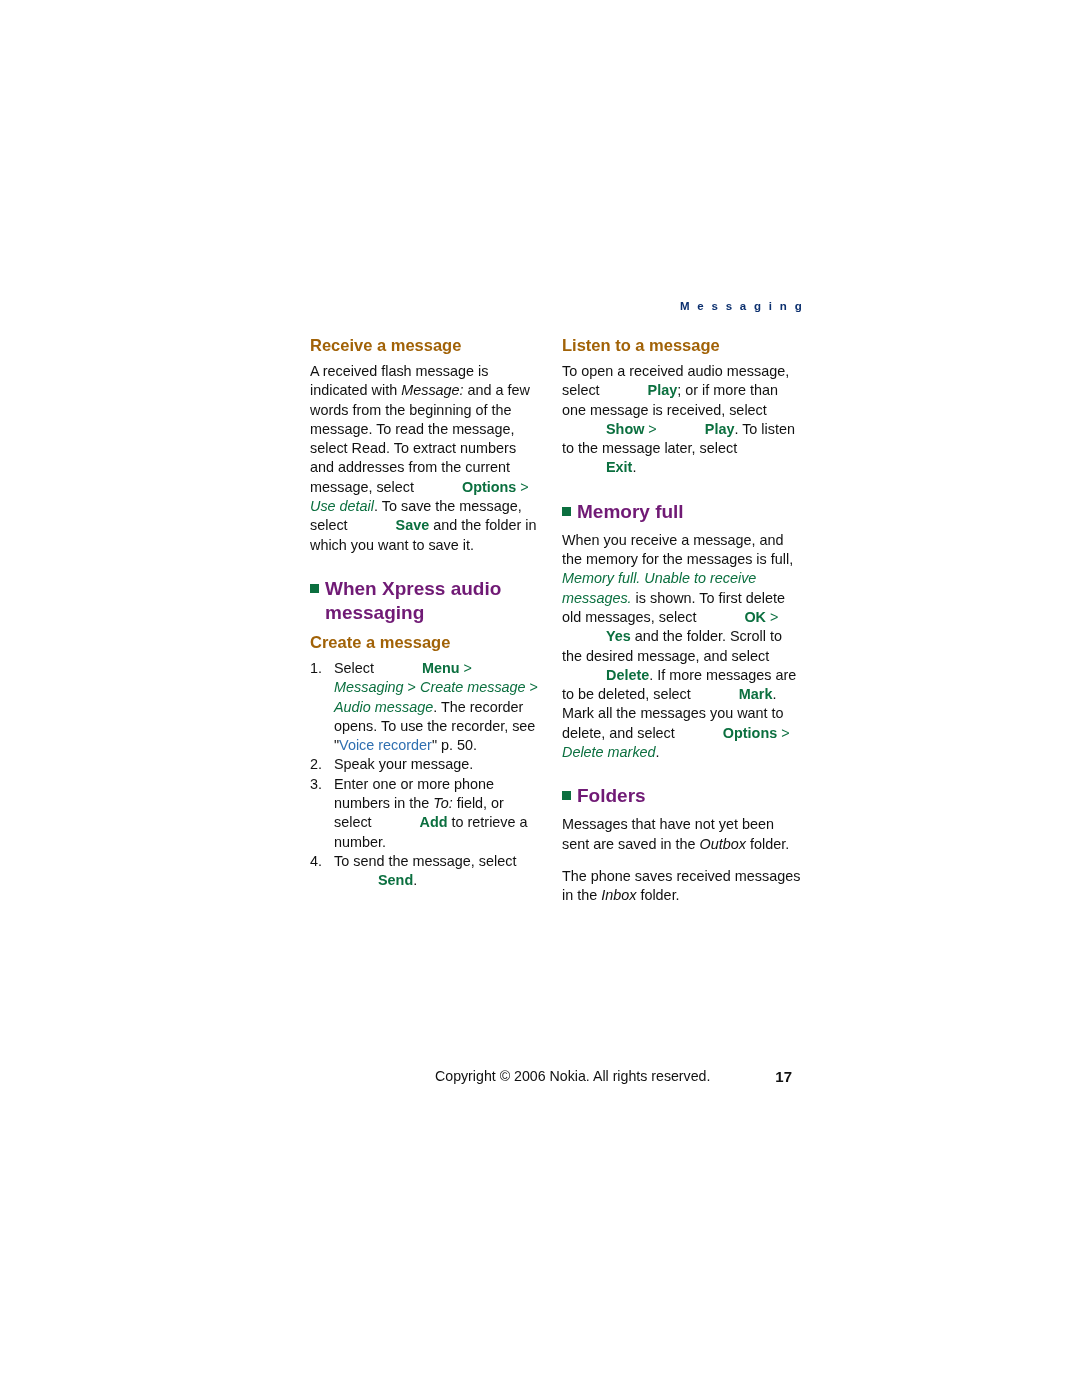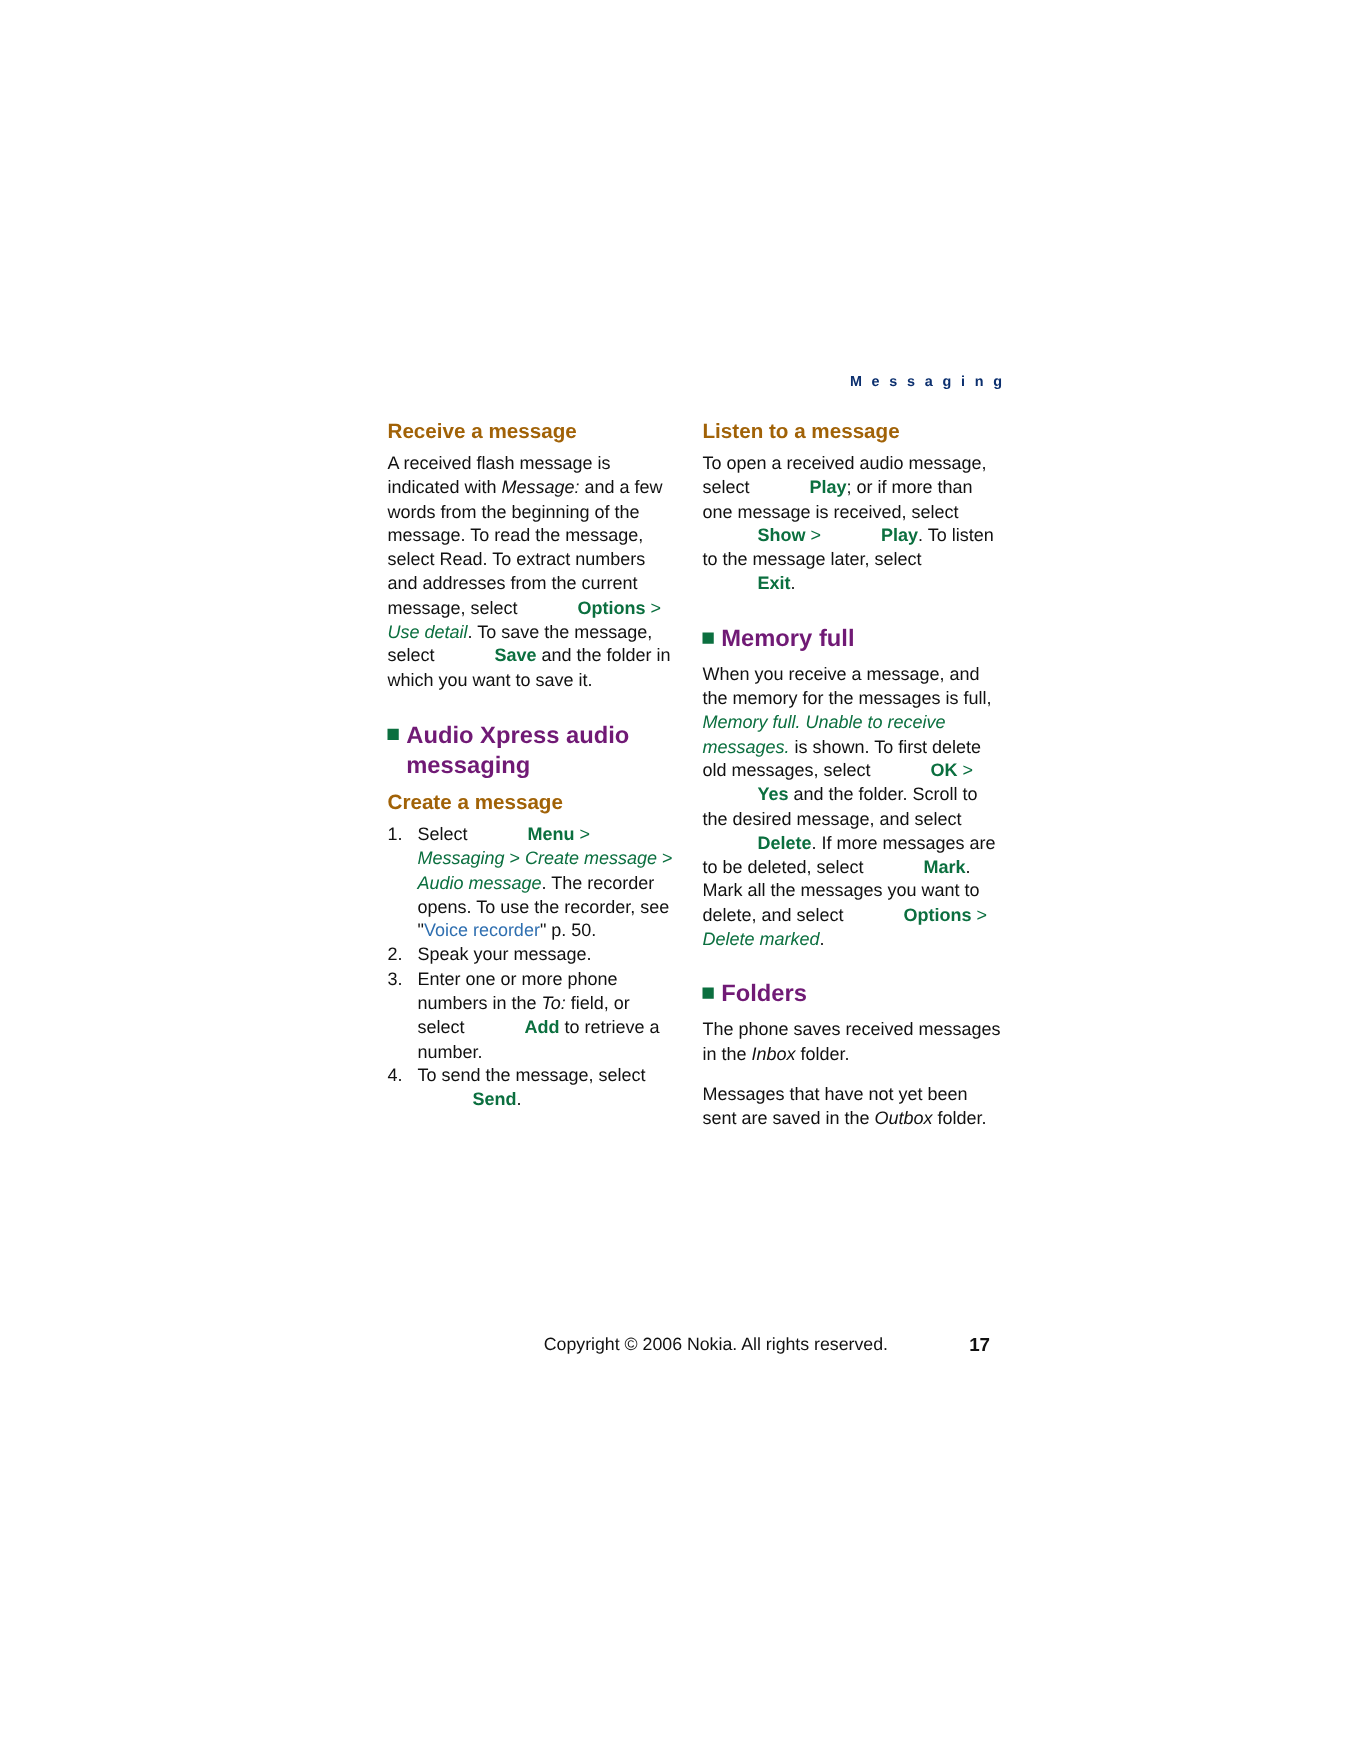--- a/index.html
+++ b/index.html
@@ -125,21 +125,21 @@
 <div class="page">
 
   <div class="running-head">M e s s a g i n g</div>
 
   <div class="col col-left">
 
     <h3 class="sub">Receive a message</h3>
 
     <p><span>A received flash message is indicated with </span><span class="i">Message:</span><span> and a few words from the beginning of the message. To read the message, select </span><span class="b">Read</span><span>. To extract numbers and addresses from the current message, select </span><span class="greenb">Options</span><span class="green"> &gt; </span><span class="greeni">Use detail</span><span>. To save the message, select </span><span class="greenb">Save</span><span> and the folder in which you want to save it.</span></p>
 
-    <h2 class="sec"><span class="sq"></span><span>Audio Xpress audio</span><br><span>messaging</span></h2>
+    <h2 class="sec"><span class="sq"></span><span>When Xpress audio</span><br><span>messaging</span></h2>
 
 
     <h3 class="sub">Create a message</h3>
 
     <ol class="steps">
       <li><span>Select </span><span class="greenb">Menu</span><span class="green"> &gt; </span><span class="greeni">Messaging</span><span class="green"> &gt; </span><span class="greeni">Create message</span><span class="green"> &gt; </span><span class="greeni">Audio message</span><span>. The recorder opens. To use the recorder, see "</span><span class="blueli">Voice recorder</span><span>" p. </span><span>50</span><span>.</span></li>
       <li>Speak your message.</li>
       <li><span>Enter one or more phone numbers in the </span><span class="i">To:</span><span> field, or select </span><span class="greenb">Add</span><span> to retrieve a number.</span></li>
       <li><span>To send the message, select </span><span class="greenb">Send</span><span>.</span></li>
     </ol>
@@ -151,23 +151,23 @@
     <h3 class="sub">Listen to a message</h3>
 
     <p><span>To open a received audio message, select </span><span class="greenb">Play</span><span>; or if more than one message is received, select </span><span class="greenb">Show</span><span class="green"> &gt; </span><span class="greenb">Play</span><span>. To listen to the message later, select </span><span class="greenb">Exit</span><span>.</span></p>
 
     <h2 class="sec"><span class="sq"></span><span>Memory full</span></h2>
 
     <p><span>When you receive a message, and the memory for the messages is full, </span><span class="greeni">Memory full. Unable to receive messages.</span><span> is shown. To first delete old messages, select </span><span class="greenb">OK</span><span class="green"> &gt; </span><span class="greenb">Yes</span><span> and the folder. Scroll to the desired message, and select </span><span class="greenb">Delete</span><span>. If more messages are to be deleted, select </span><span class="greenb">Mark</span><span>. Mark all the messages you want to delete, and select </span><span class="greenb">Options</span><span class="green"> &gt; </span><span class="greeni">Delete marked</span><span>.</span></p>
 
     <h2 class="sec"><span class="sq"></span><span>Folders</span></h2>
 
+    <p><span>Messages that have not yet been sent are saved in the </span><span class="i">Outbox</span><span> folder.</span></p>
+
     <p><span>The phone saves received messages in the </span><span class="i">Inbox</span><span> folder.</span></p>
-
-    <p><span>Messages that have not yet been sent are saved in the </span><span class="i">Outbox</span><span> folder.</span></p>
 
 
 
   </div>
 
   <div class="footer">
     <span class="copy">Copyright © 2006 Nokia. All rights reserved.</span>
     <span class="pageno">17</span>
   </div>
 

